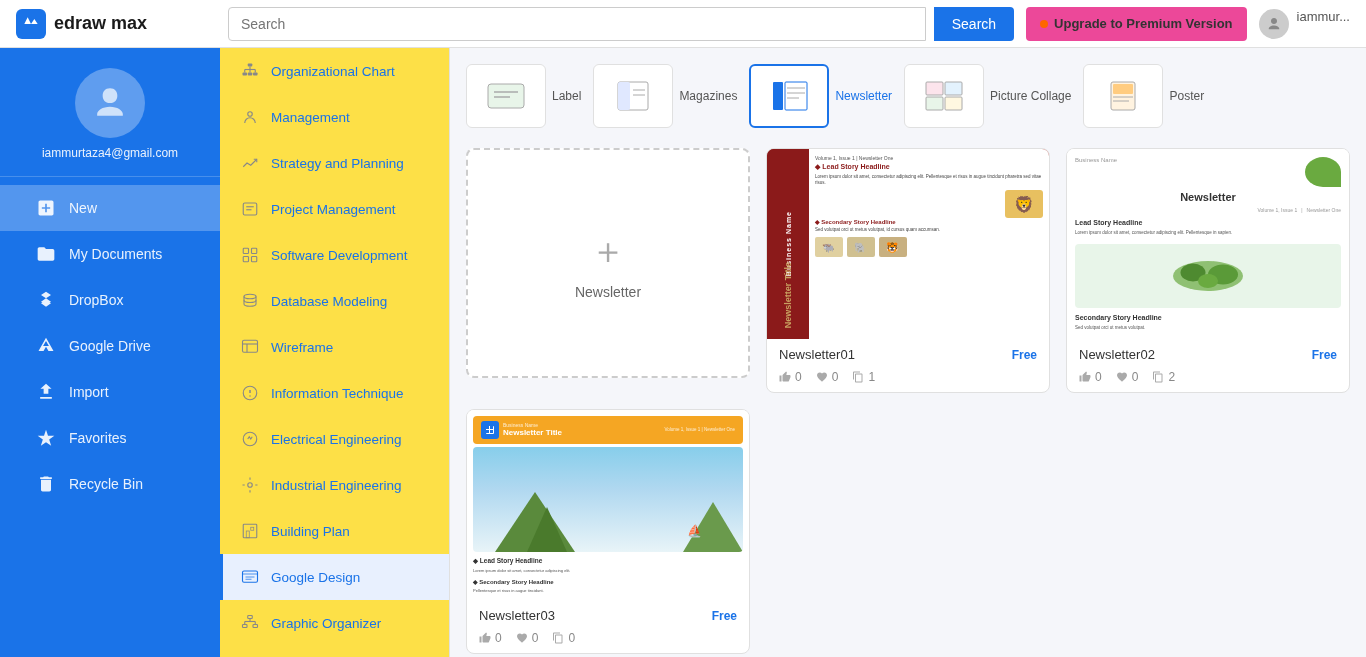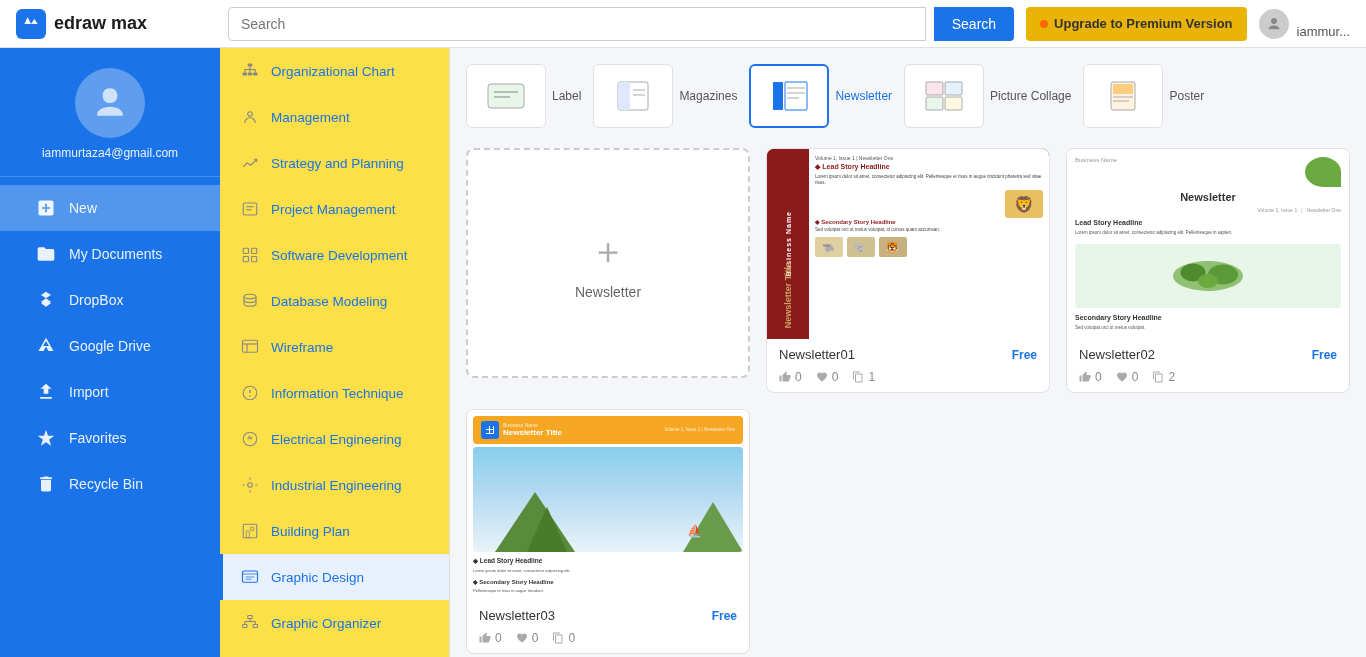--- a/index.html
+++ b/index.html
@@ -63,41 +63,41 @@
       color: #fff;
       border: none;
       border-radius: 0 4px 4px 0;
       font-size: 14px;
       cursor: pointer;
       font-weight: 500;
     }
     .upgrade-btn {
       height: 34px;
       padding: 0 14px;
-      background: #eab308;
+      background: #ec4899;
       color: #333;
       border: none;
       border-radius: 4px;
       font-size: 13px;
       font-weight: 600;
       cursor: pointer;
       display: flex;
       align-items: center;
       gap: 6px;
       white-space: nowrap;
     }
     .upgrade-dot {
       width: 8px;
       height: 8px;
       background: #ff6600;
       border-radius: 50%;
     }
     .user-area {
       display: flex;
-      align-items: flex-end;
+      align-items: flex-start;
       gap: 8px;
       cursor: pointer;
     }
     .user-avatar-small {
       width: 30px;
       height: 30px;
       border-radius: 50%;
       background: #ccc;
       display: flex;
       align-items: center;
@@ -560,21 +560,21 @@
 
     <div class="secondary-item active">
       <div class="secondary-icon">
         <svg viewBox="0 0 24 24">
             <rect x="2" y="4" width="20" height="15" rx="2" stroke="#1a73e8" stroke-width="1.5" fill="none"></rect>
             <line x1="2" y1="8" x2="22" y2="8" stroke="#1a73e8" stroke-width="1"></line>
             <line x1="6" y1="12" x2="18" y2="12" stroke="#1a73e8" stroke-width="1"></line>
             <line x1="6" y1="15" x2="14" y2="15" stroke="#1a73e8" stroke-width="1"></line>
           </svg>
       </div>
-      <span>Graphic Design</span>
+      <span>Google Design</span>
     </div>
 
     <div class="secondary-item">
       <div class="secondary-icon">
         <svg viewBox="0 0 24 24">
             <rect x="9" y="2" width="6" height="4" rx="1" stroke="#888" stroke-width="1.5" fill="none"></rect>
             <rect x="2" y="14" width="6" height="4" rx="1" stroke="#888" stroke-width="1.5" fill="none"></rect>
             <rect x="16" y="14" width="6" height="4" rx="1" stroke="#888" stroke-width="1.5" fill="none"></rect>
             <line x1="12" y1="6" x2="12" y2="10" stroke="#888" stroke-width="1.5"></line>
             <line x1="5" y1="10" x2="19" y2="10" stroke="#888" stroke-width="1.5"></line>

